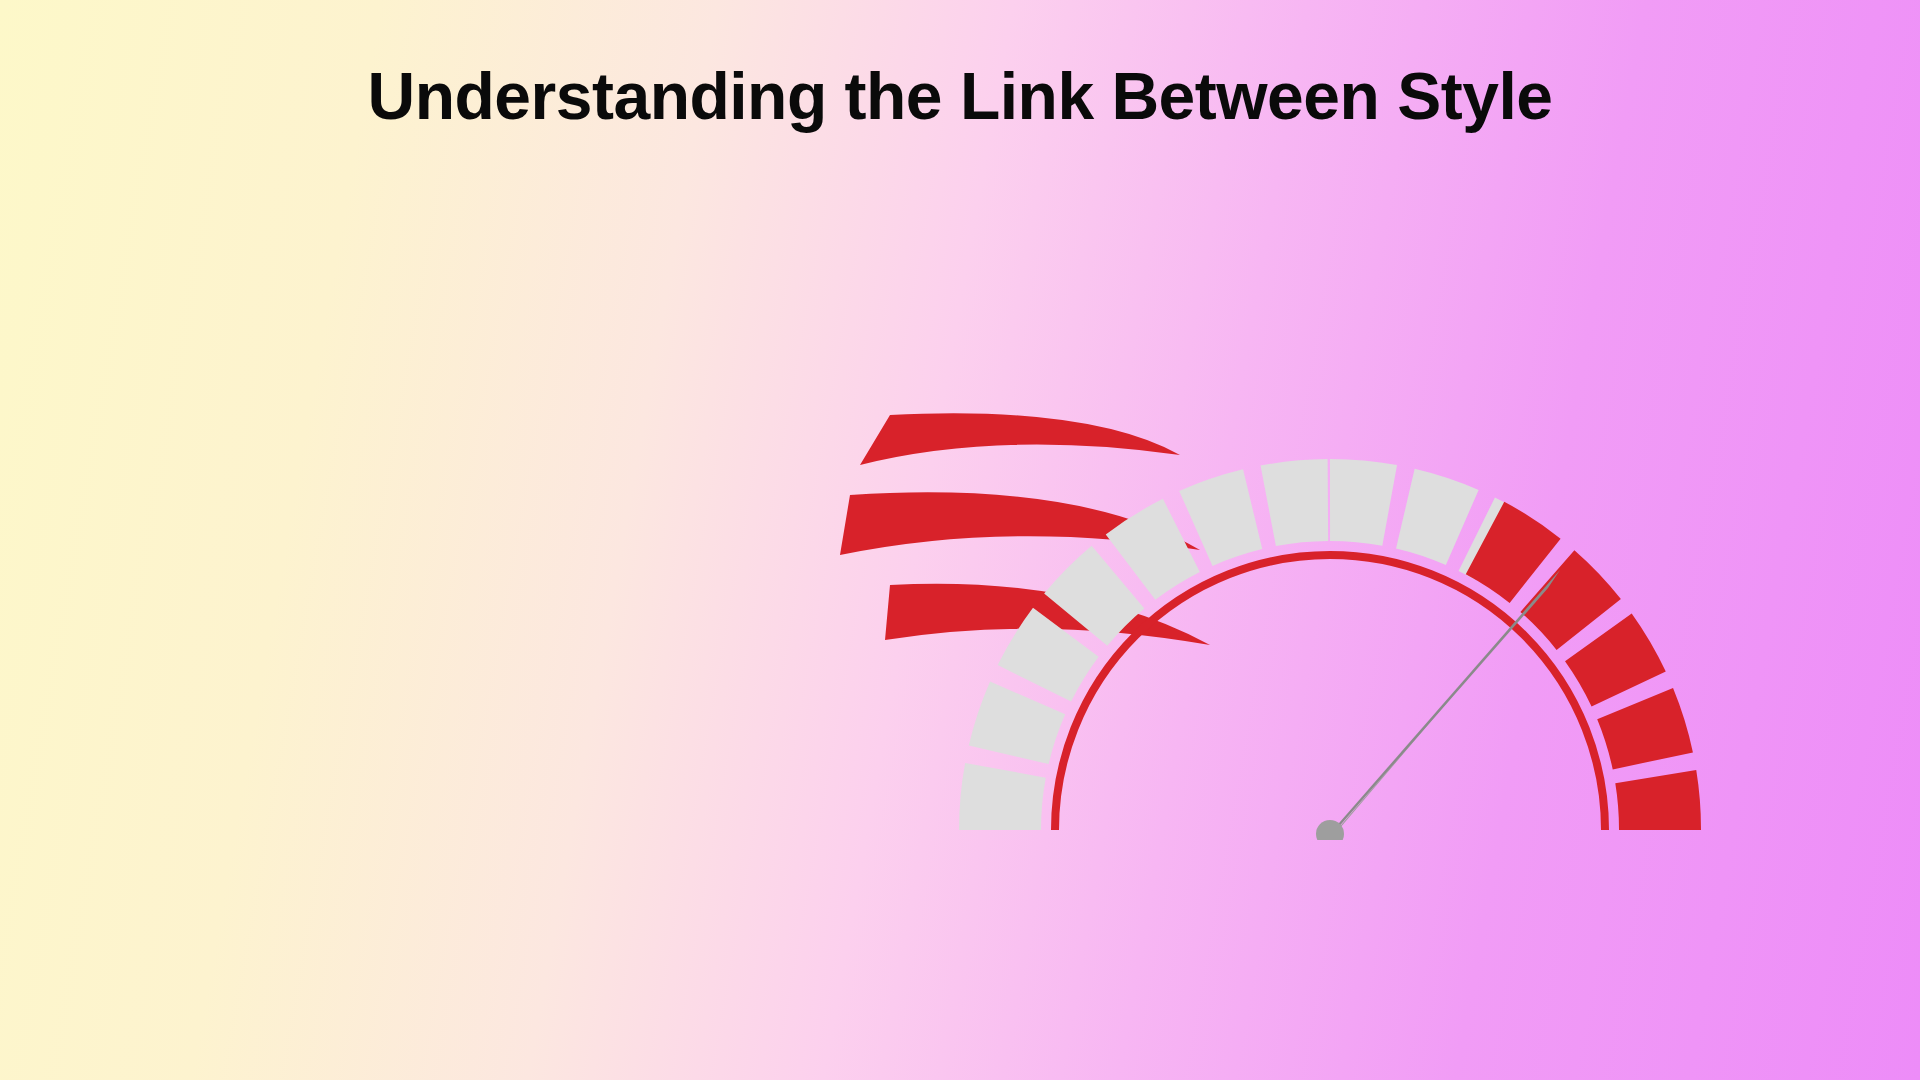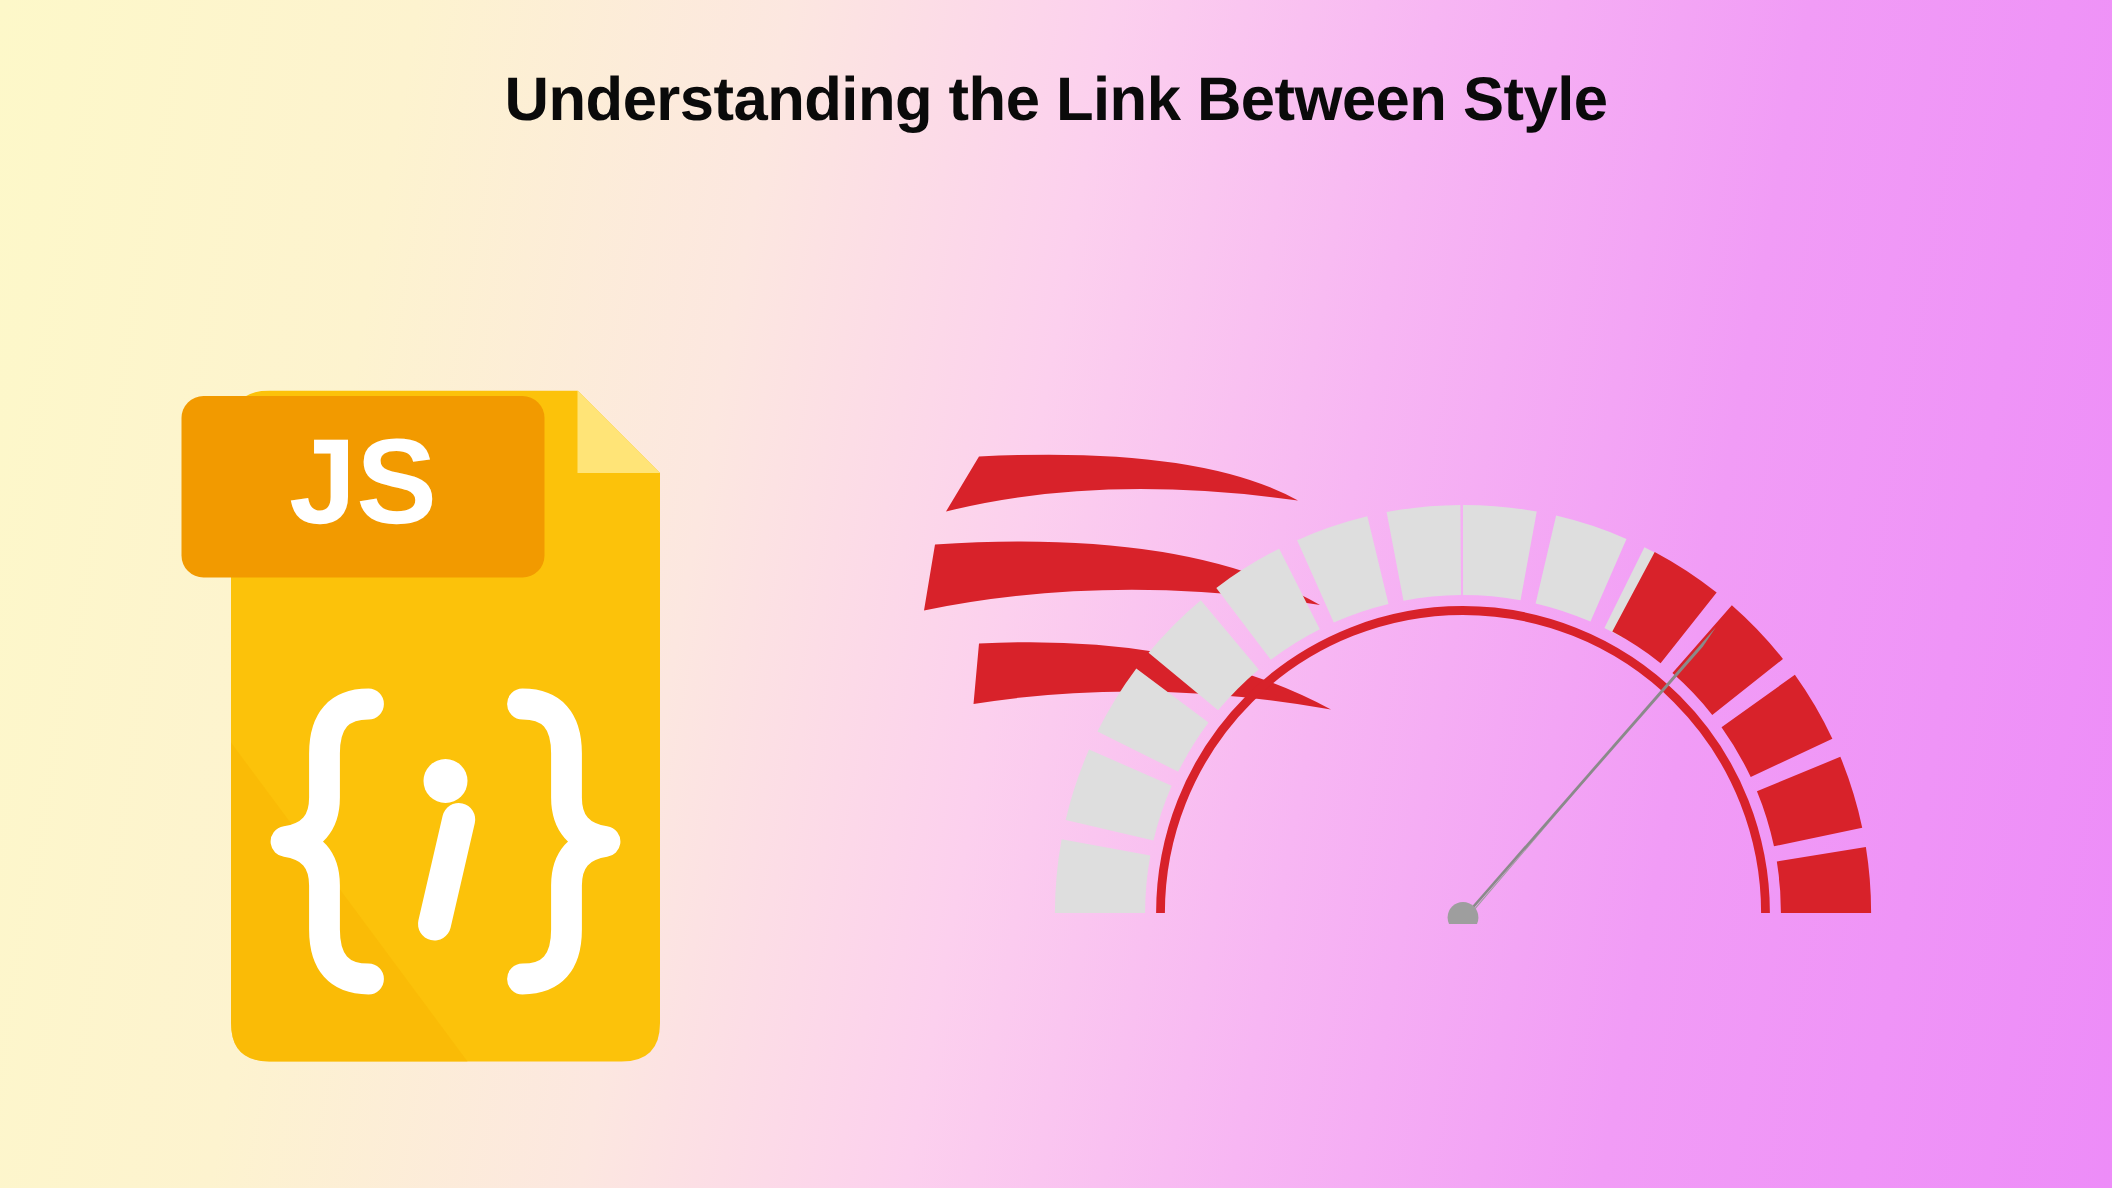--- a/index.html
+++ b/index.html
@@ -20,21 +20,21 @@
     width: 1920px;
     height: 1080px;
   }
   .title {
     position: absolute;
     top: 55px;
     left: 0;
     width: 100%;
     text-align: center;
     font-weight: 800;
-    font-size: 56px;
+    font-size: 66px;
     line-height: 1.25;
     color: #0a0a0a;
     letter-spacing: -0.5px;
   }
   .js-icon {
     position: absolute;
     left: 155px;
     top: 355px;
     width: 500px;
     height: 620px;
@@ -49,57 +49,20 @@
 </style>
 </head>
 <body>
 
 <div class="stage">
 
   <h1 class="title">
     <span>Understanding the Link Between Style</span><br>
   </h1>
 
-  <div class="js-icon">
-    <svg viewBox="0 0 500 620" width="500" height="620">
-
-      <path d="M55 150 L55 575 Q55 610 90 610 L410 610 Q445 610 445 575 L445 75 L370 0 L90 0 Q55 0 55 35 Z" fill="#fcc20a"></path>
-
-      <path d="M55 150 L55 575 Q55 610 90 610 L270 610 L55 320 Z" fill="#f8b703" opacity="0.55"></path>
-
-      <path d="M370 0 L370 75 L445 75 Z" fill="#ffe477"></path>
-
-      <rect x="10" y="5" width="330" height="165" rx="20" fill="#f29a00"></rect>
-
-      <text x="175" y="120" text-anchor="middle" font-family="Arial Black, Arial, sans-serif" font-size="110" font-weight="900" fill="#ffffff">JS</text>
-
-      <g fill="none" stroke="#ffffff" stroke-width="28" stroke-linecap="round" stroke-linejoin="round">
-
-        <path d="M180 285
-                 Q140 285 140 330
-                 L140 370
-                 Q140 405 105 410
-                 Q140 415 140 450
-                 L140 490
-                 Q140 535 180 535"></path>
-
-        <path d="M320 285
-                 Q360 285 360 330
-                 L360 370
-                 Q360 405 395 410
-                 Q360 415 360 450
-                 L360 490
-                 Q360 535 320 535"></path>
-      </g>
-
-      <circle cx="250" cy="355" r="20" fill="#ffffff"></circle>
-
-      <path d="M262 390 L240 485" stroke="#ffffff" stroke-width="30" stroke-linecap="round"></path>
-    </svg>
-  </div>
 
   <div class="speed-icon">
     <svg viewBox="0 0 900 600" width="900" height="600">
       <defs>
         <clipPath id="gaugeClip">
           <path d="M0 0 H900 V480 H0 Z"></path>
         </clipPath>
       </defs>
 
       <g fill="#d8222a">

